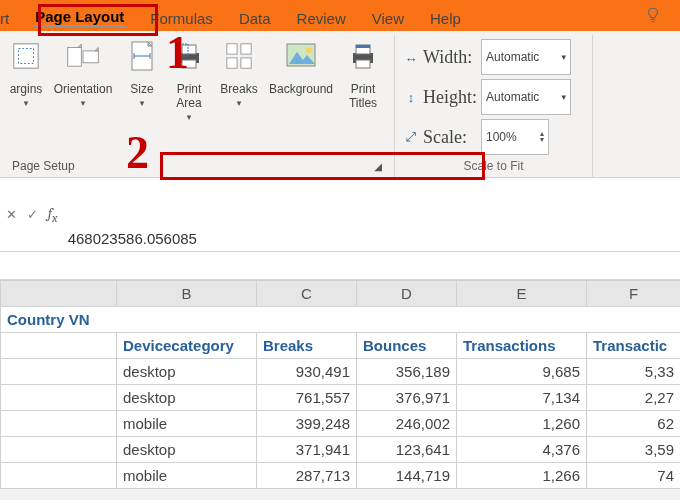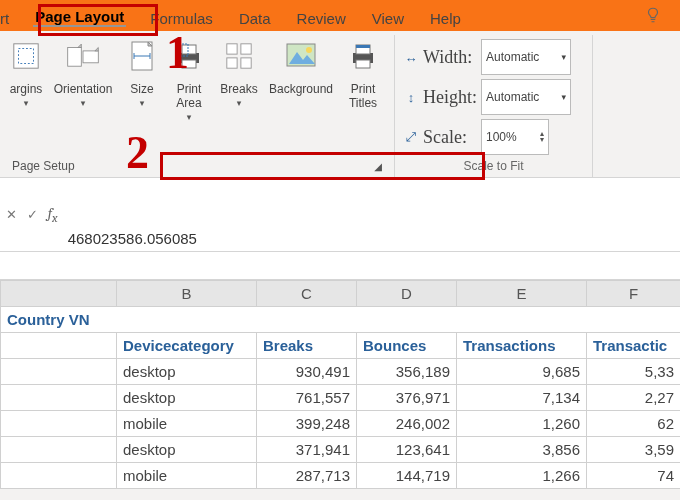--- a/index.html
+++ b/index.html
@@ -346,21 +346,21 @@
           <td class="num">399,248</td>
           <td class="num">246,002</td>
           <td class="num">1,260</td>
           <td class="num dash-left">62</td>
         </tr>
     <tr>
           <td></td>
           <td>desktop</td>
           <td class="num">371,941</td>
           <td class="num">123,641</td>
-          <td class="num">3,856</td>
+          <td class="num">4,376</td>
           <td class="num dash-left">3,59</td>
         </tr>
     <tr>
           <td></td>
           <td>mobile</td>
           <td class="num">287,713</td>
           <td class="num">144,719</td>
           <td class="num">1,266</td>
           <td class="num dash-left">74</td>
         </tr>

